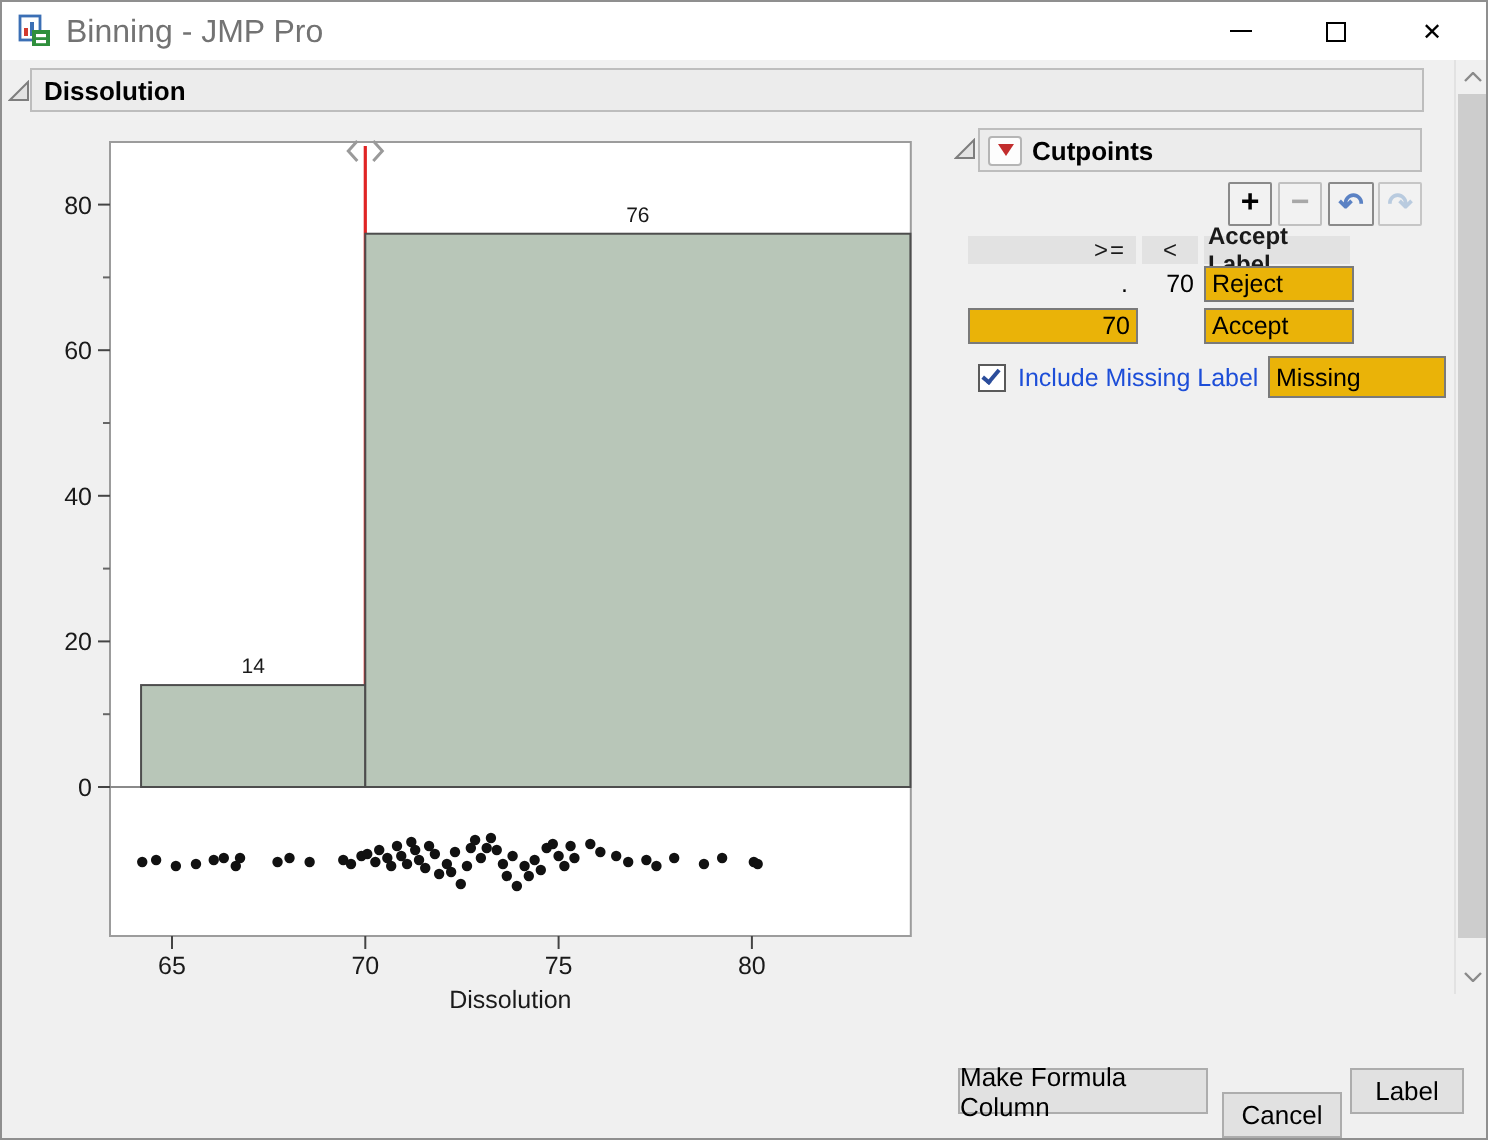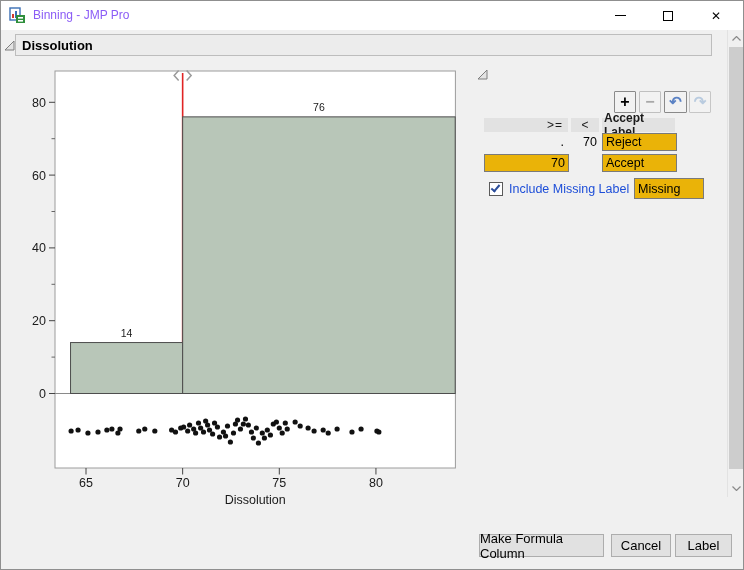--- a/index.html
+++ b/index.html
@@ -4,21 +4,21 @@
 <style>
   * { margin:0; padding:0; box-sizing:border-box; }
   html,body { width:744px; height:570px; font-family:"Liberation Sans", sans-serif; }
   #window {
     position:relative; width:744px; height:570px; background:#f0f0f0;
     border:1px solid #8f8f8f; overflow:hidden; font-size:13px; color:#1a1a1a;
   }
   
   .titlebar { position:absolute; left:0; top:0; width:100%; height:29px; background:#ffffff; }
   .titlebar .app-icon { position:absolute; left:8px; top:6px; width:17px; height:17px; }
-  .titlebar .title-text { position:absolute; left:32px; top:7px; font-size:12px; color:#8b5cf6; }
+  .titlebar .title-text { position:absolute; left:32px; top:7px; font-size:16px; color:#737373; }
   .win-btn { position:absolute; top:0; width:46px; height:29px; display:flex; align-items:center; justify-content:center; }
   #btn-min { right:100px; } #btn-max { right:52px; } #btn-close { right:4px; }
   .glyph-min { display:block; width:11px; height:1px; background:#000; }
   .glyph-max { display:block; width:10px; height:10px; border:1px solid #000; }
   .glyph-close { font-size:12px; color:#000; line-height:1; }
   
   .sec-header {
     position:absolute; background:#ececec; border:1px solid #bdbdbd;
     font-weight:bold; font-size:13px; color:#000; display:flex; align-items:center;
   }
@@ -59,29 +59,29 @@
   #r2-label { left:601px; top:153px; width:75px; }
   .checkbox-row { position:absolute; left:488px; top:181px; display:flex; align-items:center; }
   .checkbox {
     width:14px; height:14px; background:#fff; border:1px solid #5a5a5a; position:relative; margin-right:6px;
   }
   .checkbox .check {
     position:absolute; left:3px; top:0px; width:5px; height:9px;
     border-right:2px solid #2b4d9b; border-bottom:2px solid #2b4d9b; transform:rotate(40deg);
   }
   .checkbox-label { font-size:12.5px; color:#1d4ed8; }
-  #missing-field { left:633px; top:177px; width:70px; height:21px; }
+  #missing-field { left:633px; top:177px; width:89px; height:21px; }
   
   .footer-btn {
     position:absolute; top:533px; height:23px; background:#e1e1e1; border:1px solid #adadad;
     font-size:13px; color:#000; display:flex; align-items:center; justify-content:center;
     font-family:"Liberation Sans",sans-serif;
   }
   #btn-make { left:478px; width:125px; }
-  #btn-cancel { left:610px; width:60px; }
+  #btn-cancel { left:610px; width:60px;margin-top:12px; }
   #btn-help { left:674px; width:57px; }
   
   #scrollbar { position:absolute; left:726px; top:29px; width:17px; height:467px; background:#f0f0f0; border-left:1px solid #e2e2e2; }
   .sb-arrow { position:absolute; left:0; width:17px; height:17px; display:flex; align-items:center; justify-content:center; }
   #sb-up { top:0; } #sb-down { bottom:0; }
   #sb-thumb { position:absolute; left:1px; top:17px; width:15px; height:422px; background:#cdcdcd; }
 </style>
 </head>
 <body>
 
@@ -213,20 +213,26 @@
   <svg class="disclosure" id="disc-dissolution" viewBox="0 0 11 11">
     <polygon points="1,10 10,10 10,1" fill="#e3e3e3" stroke="#7e7e7e" stroke-width="1"></polygon>
   </svg>
   <div class="sec-header" id="dissolution-header">
     <span>Dissolution</span>
   </div>
 
   <svg class="disclosure" id="disc-cutpoints" viewBox="0 0 11 11">
     <polygon points="1,10 10,10 10,1" fill="#e3e3e3" stroke="#7e7e7e" stroke-width="1"></polygon>
   </svg>
+  <div class="sec-header" id="cutpoints-header">
+    <span class="red-menu-btn">
+        <span class="tri"></span>
+      </span>
+    <span>Cutpoints</span>
+  </div>
 
   <div class="tool-btn" id="btn-add">
       <span>+</span>
     </div>
   <div class="tool-btn" id="btn-remove">
       <span>−</span>
     </div>
   <div class="tool-btn" id="btn-undo">
       <span>↶</span>
     </div>

